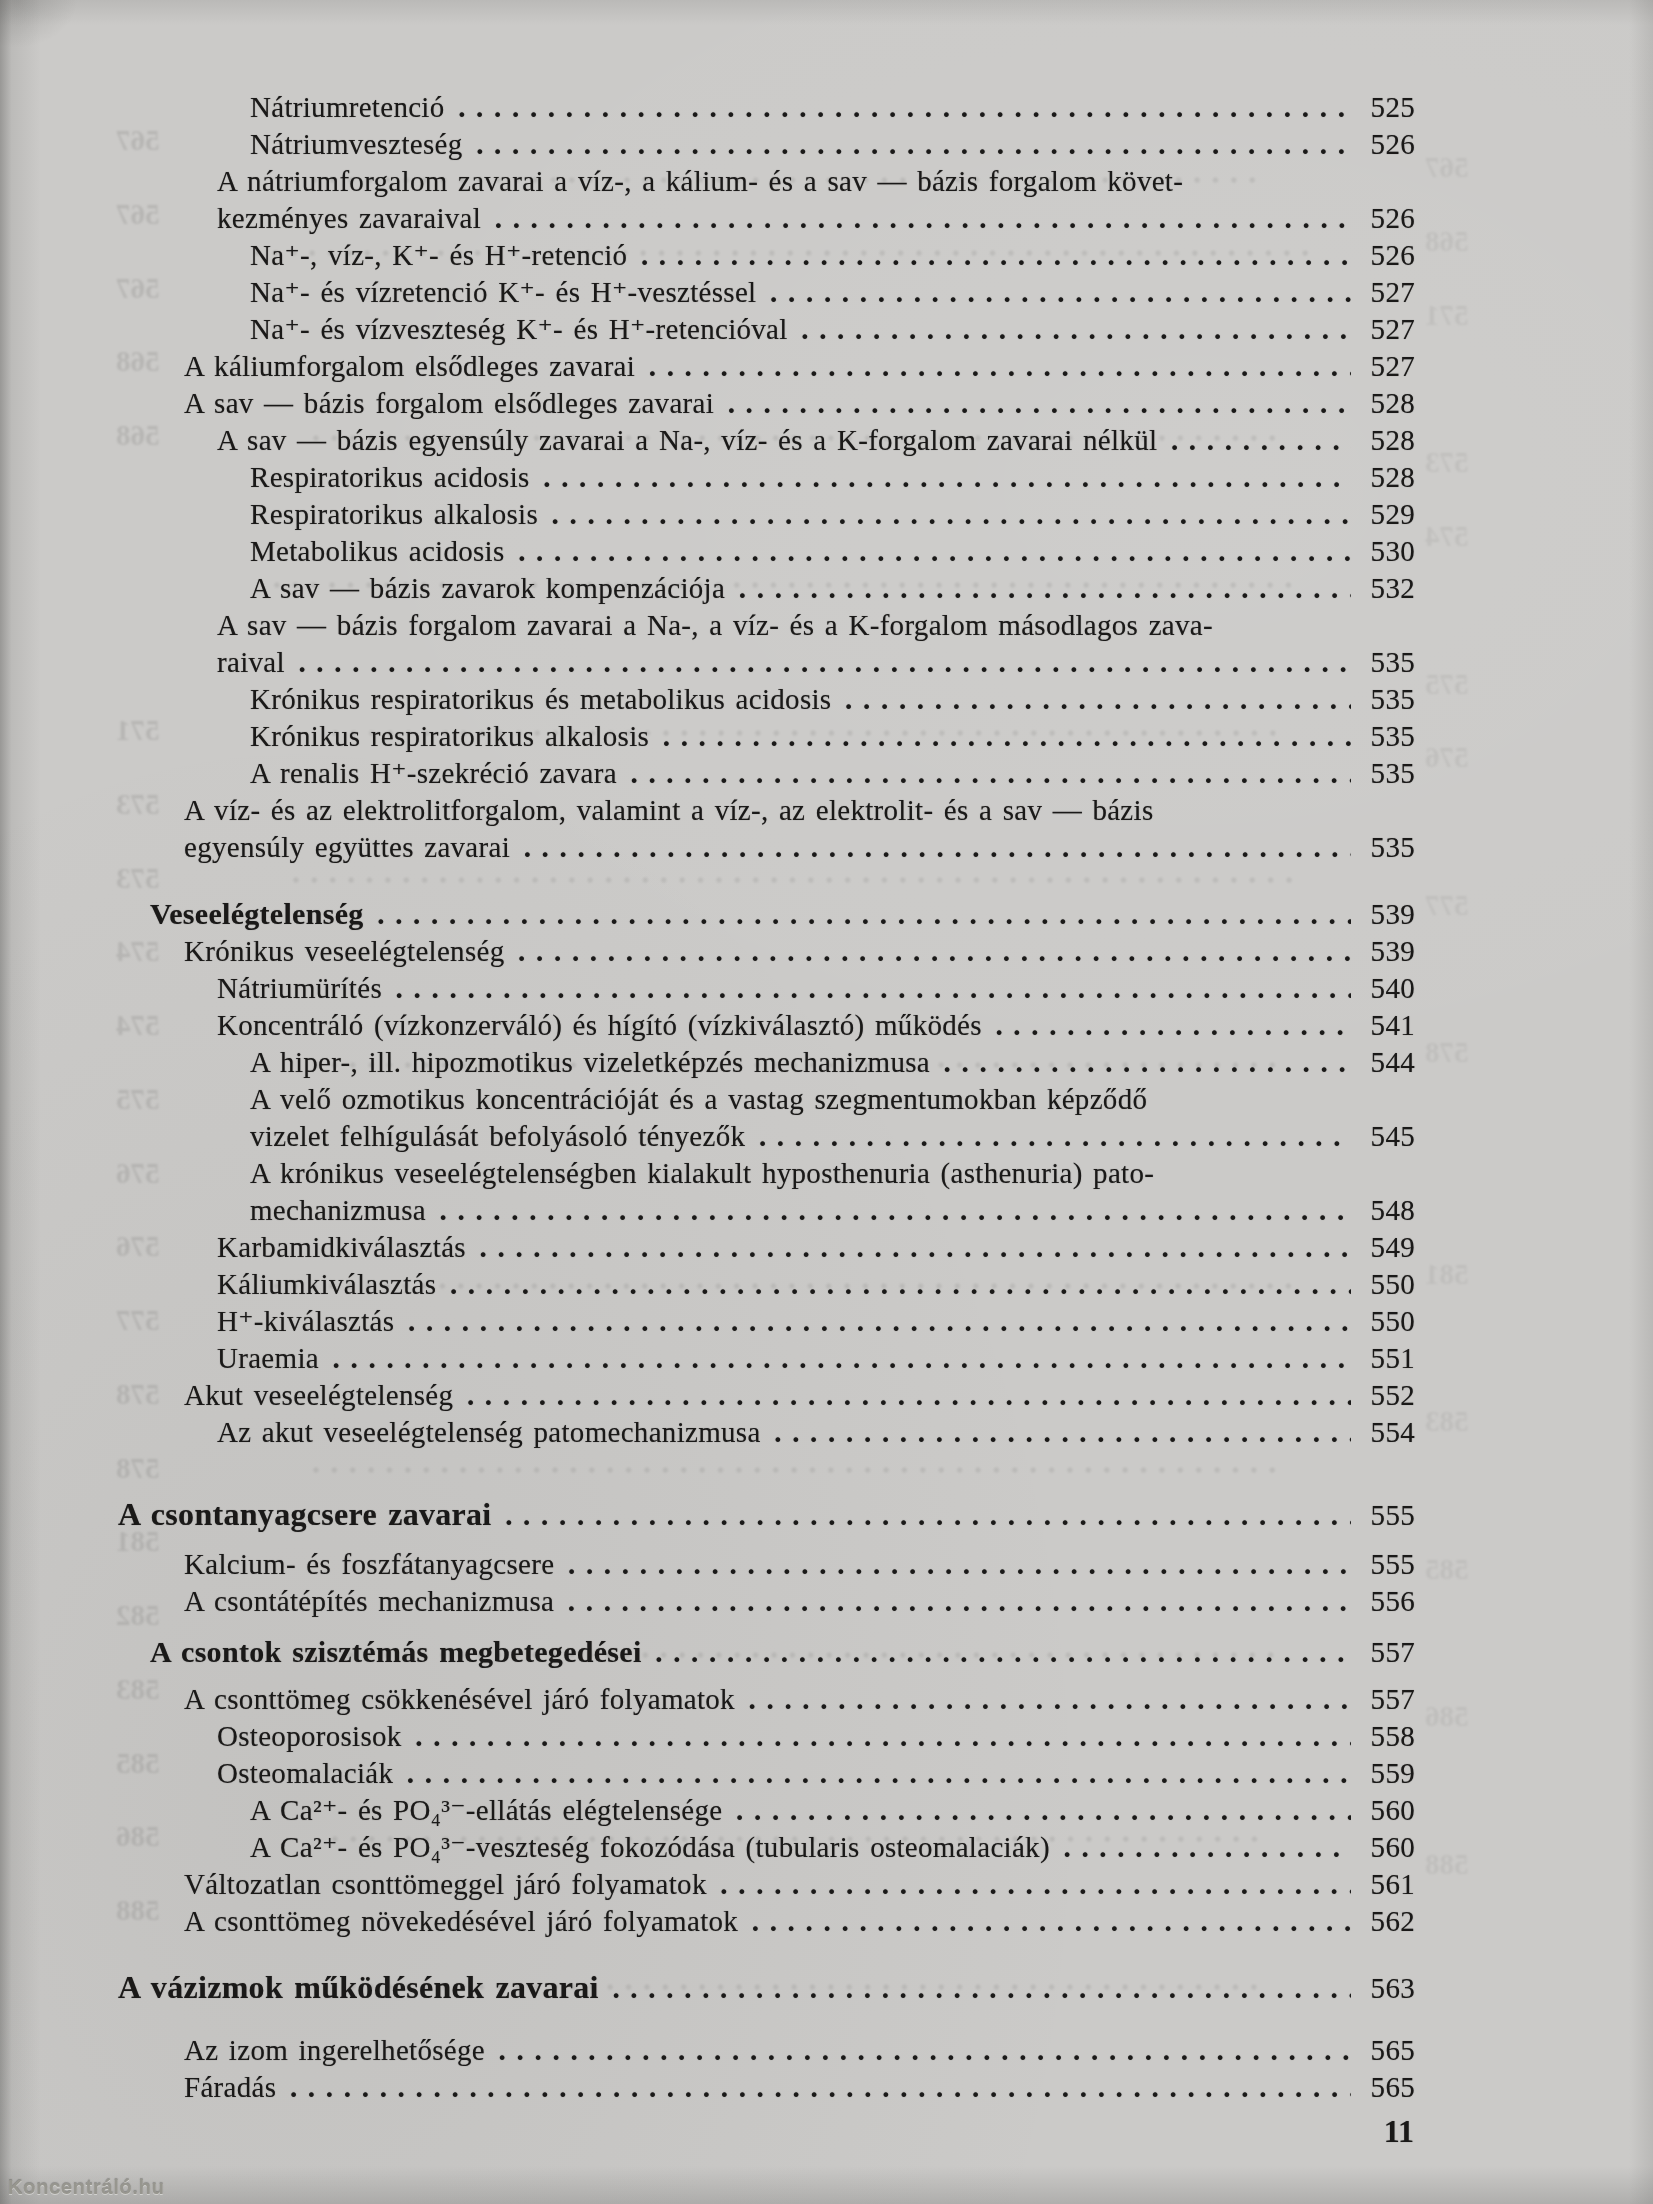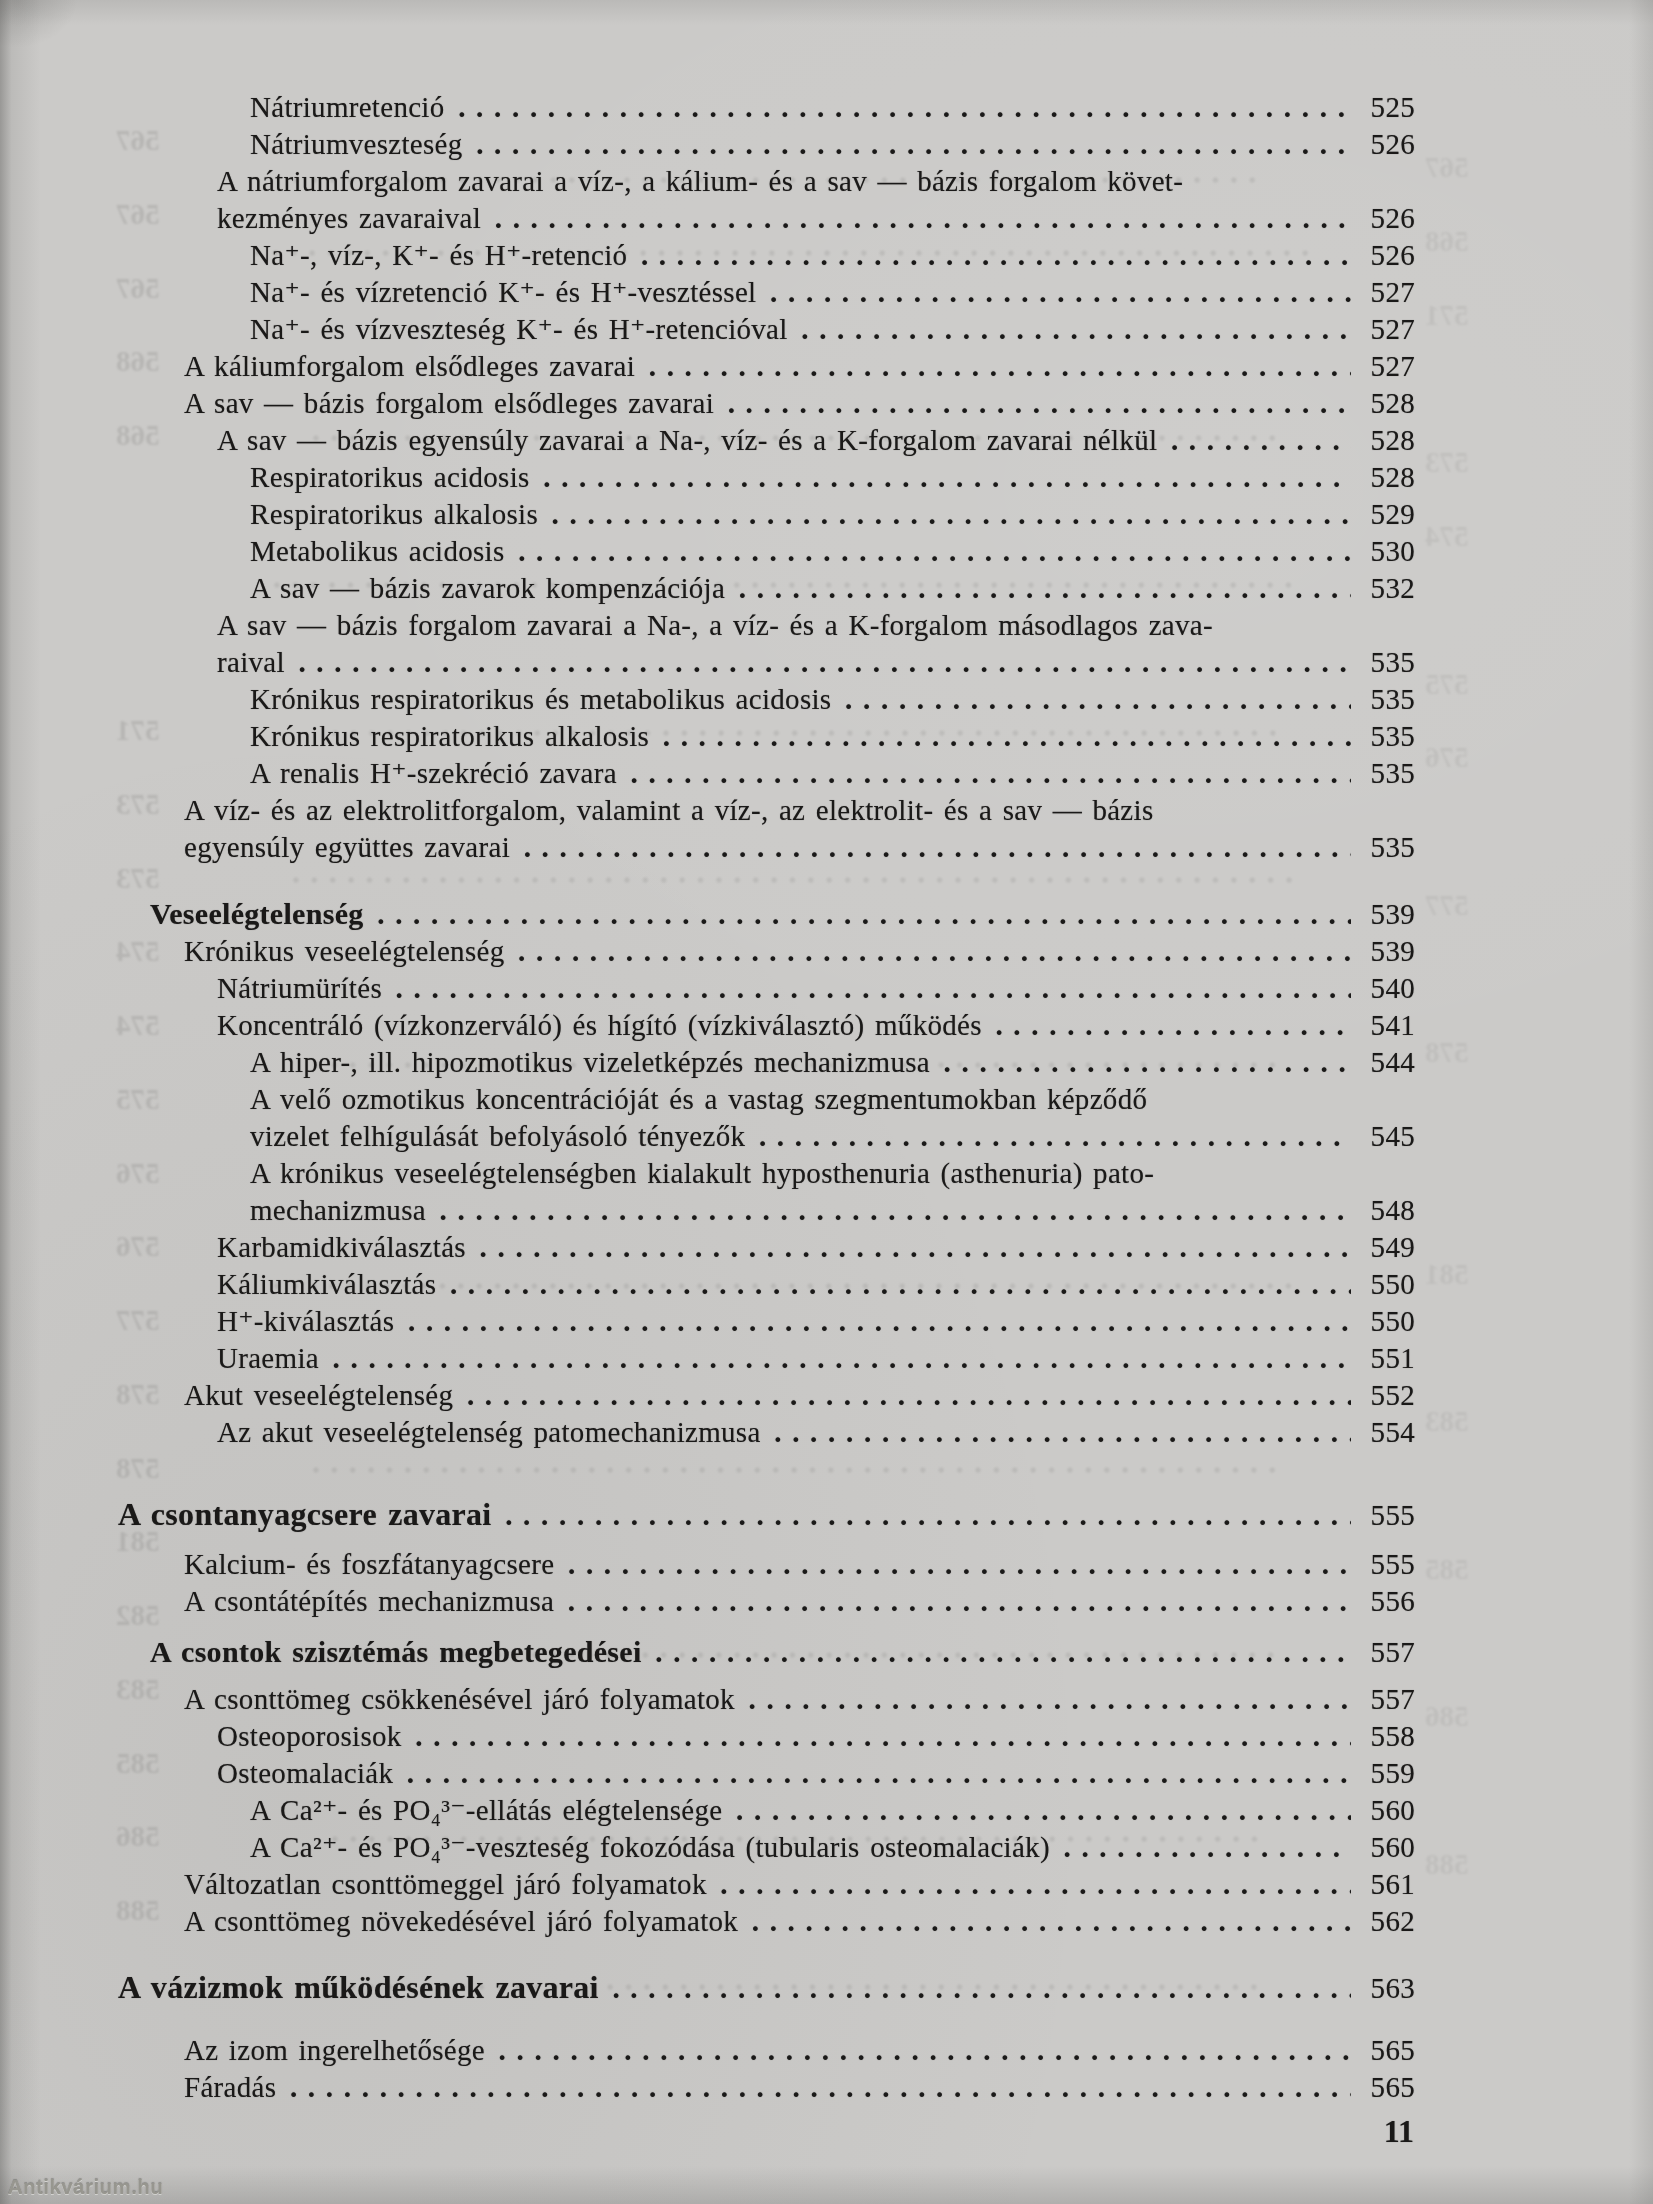--- a/index.html
+++ b/index.html
@@ -362,16 +362,16 @@
   <div class="ghost-strip" style="top:875px;left:291px;width:1009px;"></div>
   <div class="ghost-strip" style="top:1060px;left:311px;width:970px;"></div>
   <div class="ghost-strip" style="top:1281px;left:272px;width:1029px;"></div>
   <div class="ghost-strip" style="top:1465px;left:311px;width:970px;"></div>
   <div class="ghost-strip" style="top:1650px;left:291px;width:990px;"></div>
   <div class="ghost-strip" style="top:1834px;left:330px;width:932px;"></div>
   <div class="ghost-strip" style="top:1982px;left:311px;width:951px;"></div>
 
   <div class="footer-page-number">11</div>
 
-  <div class="watermark">Antikvárium.hu</div>
+  <div class="watermark">Koncentráló.hu</div>
 
 </div>
 
 
 </body></html>

